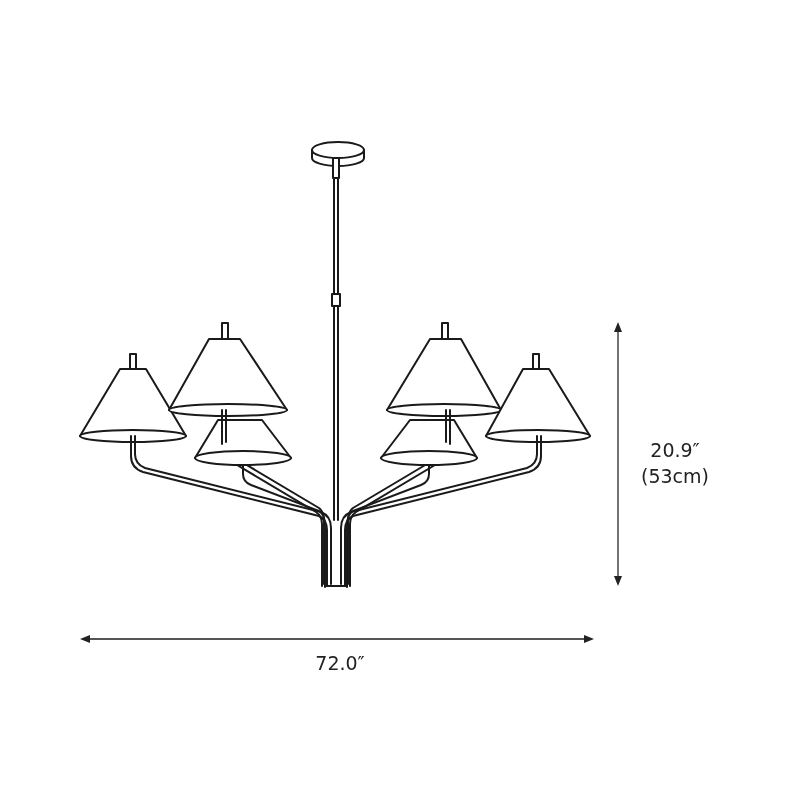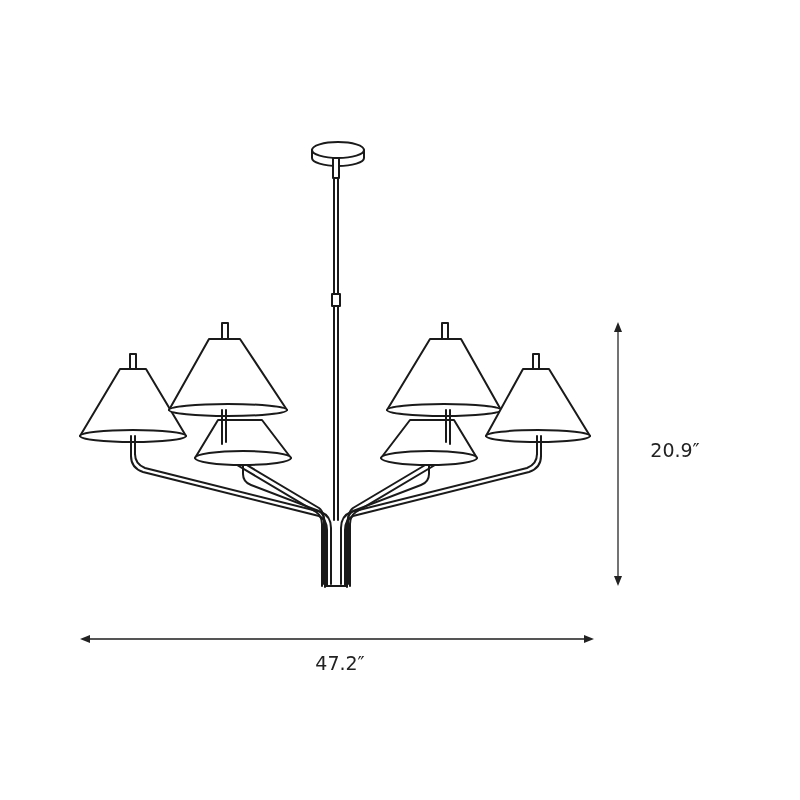--- a/index.html
+++ b/index.html
@@ -107,17 +107,18 @@
 
   <g stroke="#555" stroke-width="1.8" fill="#222">
     <line x1="88" y1="639" x2="586" y2="639"></line>
     <path d="M80 639 L90 635 L90 643 Z" stroke="none"></path>
     <path d="M594 639 L584 635 L584 643 Z" stroke="none"></path>
   </g>
 </svg>
 
 <div id="height-label" class="label">
   <div>20.9″</div>
+  <div>(53cm)</div>
 </div>
 
 <div id="width-label" class="label">
-  <div>47.2″</div>
+  <div>72.0″</div>
 </div>
 
 </body></html>

